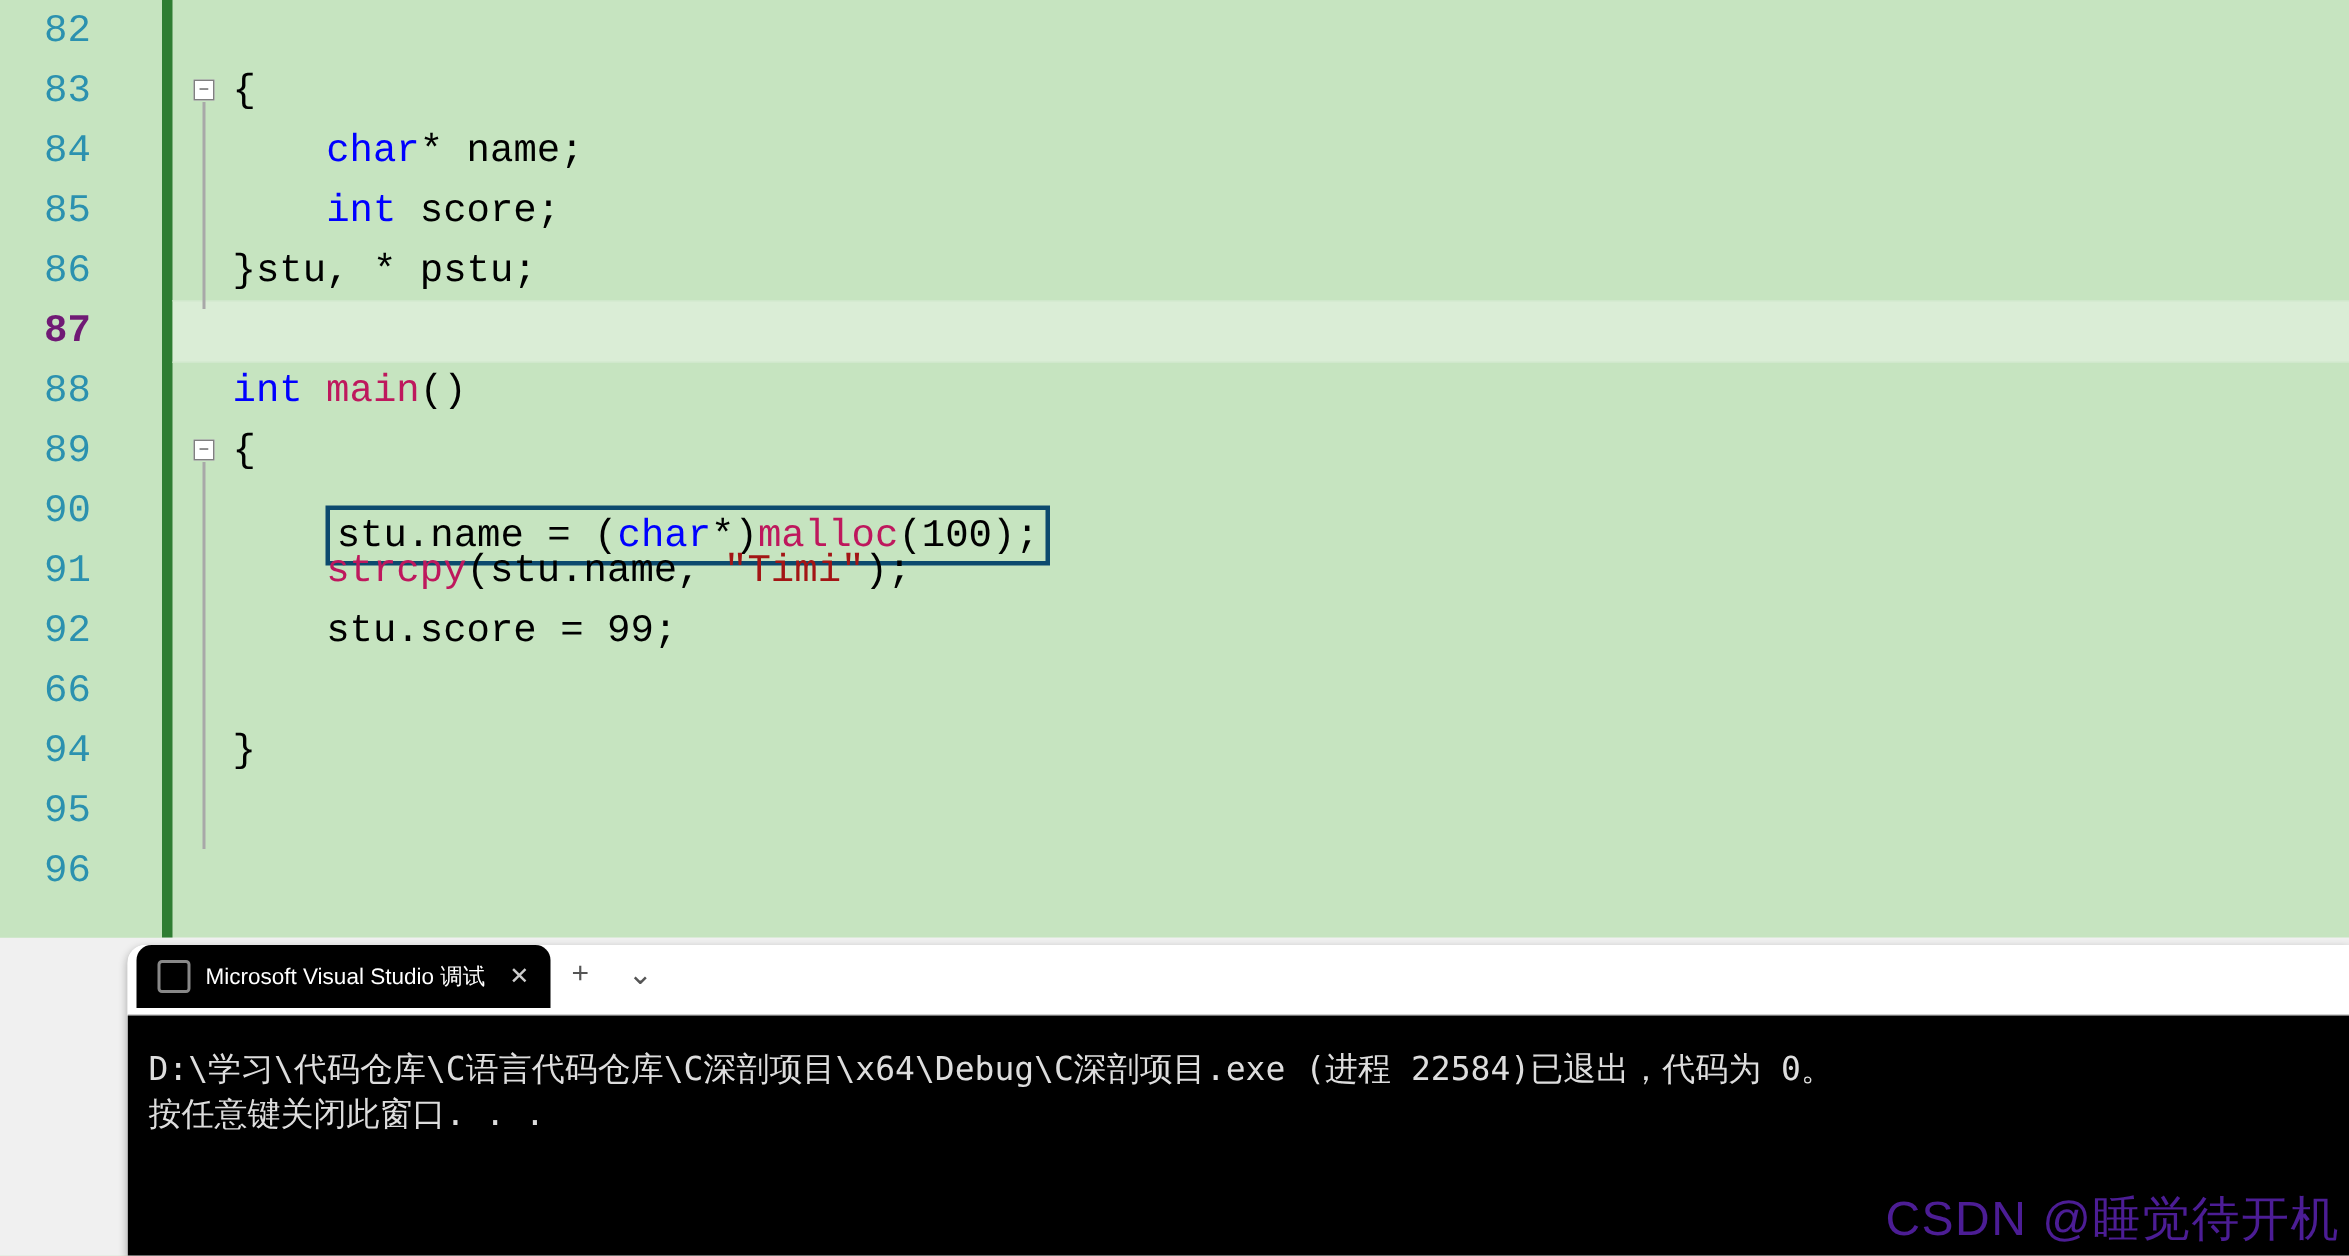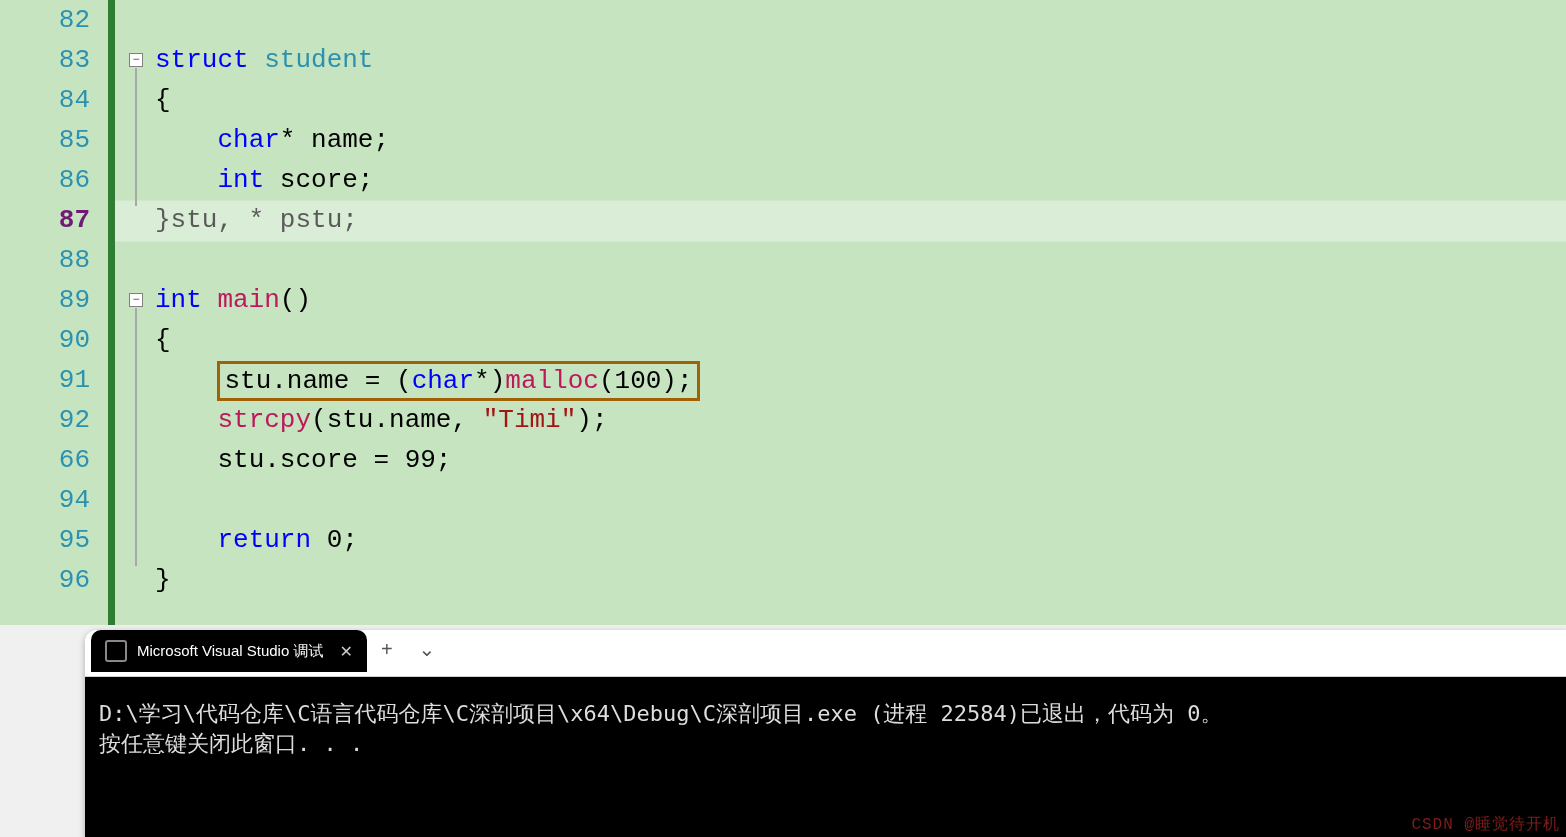--- a/index.html
+++ b/index.html
@@ -18,21 +18,21 @@
     width: 1566px;
     height: 625px;
     background: #c6e4c0;
     display: flex;
   }
   .gutter {
     width: 108px;
     background: #c6e4c0;
     color: #2b91af;
     font-size: 26px;
-    text-align: right;
+    text-align: center;
     padding-right: 18px;
     box-sizing: border-box;
     line-height: 40px;
     user-select: none;
   }
   .gutter .ln { color:#2b91af; }
   .gutter .ln.current { color:#701a75; font-weight:600; }
   .margin-strip {
     width: 7px;
     background: #2e7d32;
@@ -75,26 +75,26 @@
     position:absolute;
     left:20px;
     width:2px;
     background:#a8a8a8;
   }
   .kw { color:#0000ff; }
   .type { color:#2b91af; }
   .fn { color:#be185d; }
   .str { color:#a31515; }
   .redbox {
-    border:3px solid #a16207;
+    border:3px solid #0c4a6e;
     padding:0 4px;
     display:inline-block;
     line-height:34px;
     height:34px;
-    margin-top:1px;
+    margin-top:17px;
   }
 
   .terminal-wrap {
     position:absolute;
     left:85px;
     top:630px;
     right:0;
     bottom:0;
     background:#fff;
     border-top-left-radius:12px;
@@ -149,23 +149,23 @@
     font-family:"NSimSun","SimSun","MS Gothic",Consolas,monospace;
     font-size:22px;
     line-height:30px;
     padding:22px 14px 10px 14px;
     min-height:200px;
   }
   .watermark {
     position:absolute;
     right:6px;
     bottom:2px;
-    color:#7f1d1d;
-    font-family:Liberation Mono, monospace;
-    font-size:16px;
+    color:#4c1d95;
+    font-family:Liberation Sans, sans-serif;
+    font-size:32px;
     letter-spacing:1px;
     pointer-events:none;
   }
 </style>
 </head>
 <body>
 
 <div class="editor-pane">
   <div class="gutter">
     <div class="ln">82</div>
@@ -187,33 +187,31 @@
   <div class="margin-strip"></div>
   <div class="code-area">
     <div class="current-line-bg"></div>
 
     <div class="fold-toggle" style="top:53px">−</div>
     <div class="fold-line" style="top:68px;height:138px"></div>
     <div class="fold-toggle" style="top:293px">−</div>
     <div class="fold-line" style="top:308px;height:258px"></div>
 
     <div class="code-line"></div>
-    <div class="code-line"><span class="kw">struct</span><span class="type"> student</span></div>
     <div class="code-line"><span>{</span></div>
     <div class="code-line">    <span class="kw">char</span><span>* name;</span></div>
     <div class="code-line">    <span class="kw">int</span><span> score;</span></div>
     <div class="code-line"><span>}stu, * pstu;</span></div>
     <div class="code-line"></div>
     <div class="code-line"><span class="kw">int</span><span class="fn"> main</span><span>()</span></div>
     <div class="code-line"><span>{</span></div>
     <div class="code-line">    <span class="redbox"><span>stu.name = (</span><span class="kw">char</span><span>*)</span><span class="fn">malloc</span><span>(100);</span></span></div>
     <div class="code-line">    <span class="fn">strcpy</span><span>(stu.name, </span><span class="str">"Timi"</span><span>);</span></div>
     <div class="code-line">    <span>stu.score = 99;</span></div>
     <div class="code-line"></div>
-    <div class="code-line">    <span class="kw">return</span><span> 0;</span></div>
     <div class="code-line"><span>}</span></div>
   </div>
 </div>
 
 <div class="terminal-wrap">
   <div class="tab-bar">
     <div class="tab">
       <span class="tab-icon"></span>
       <span>Microsoft Visual Studio 调试</span>
       <span class="close-x">✕</span>

